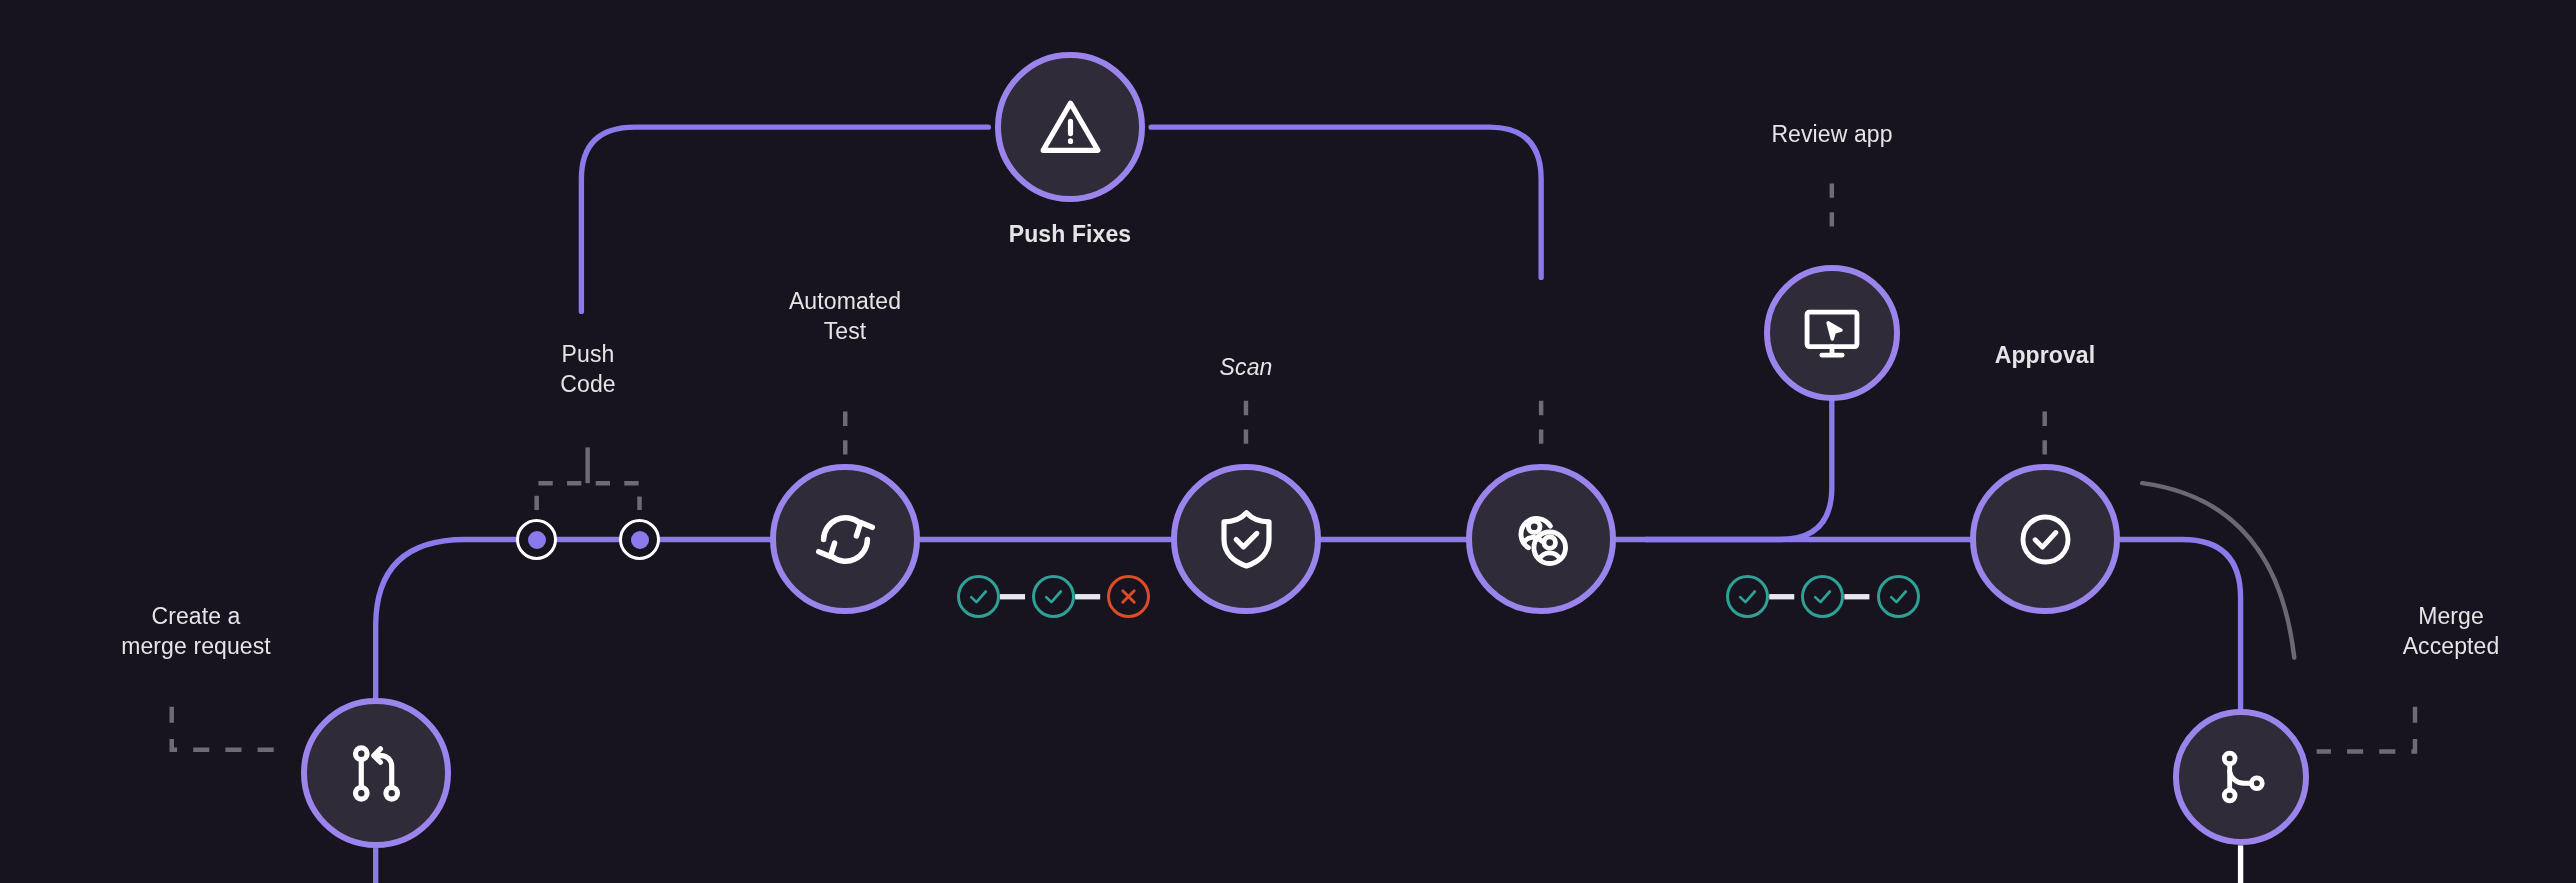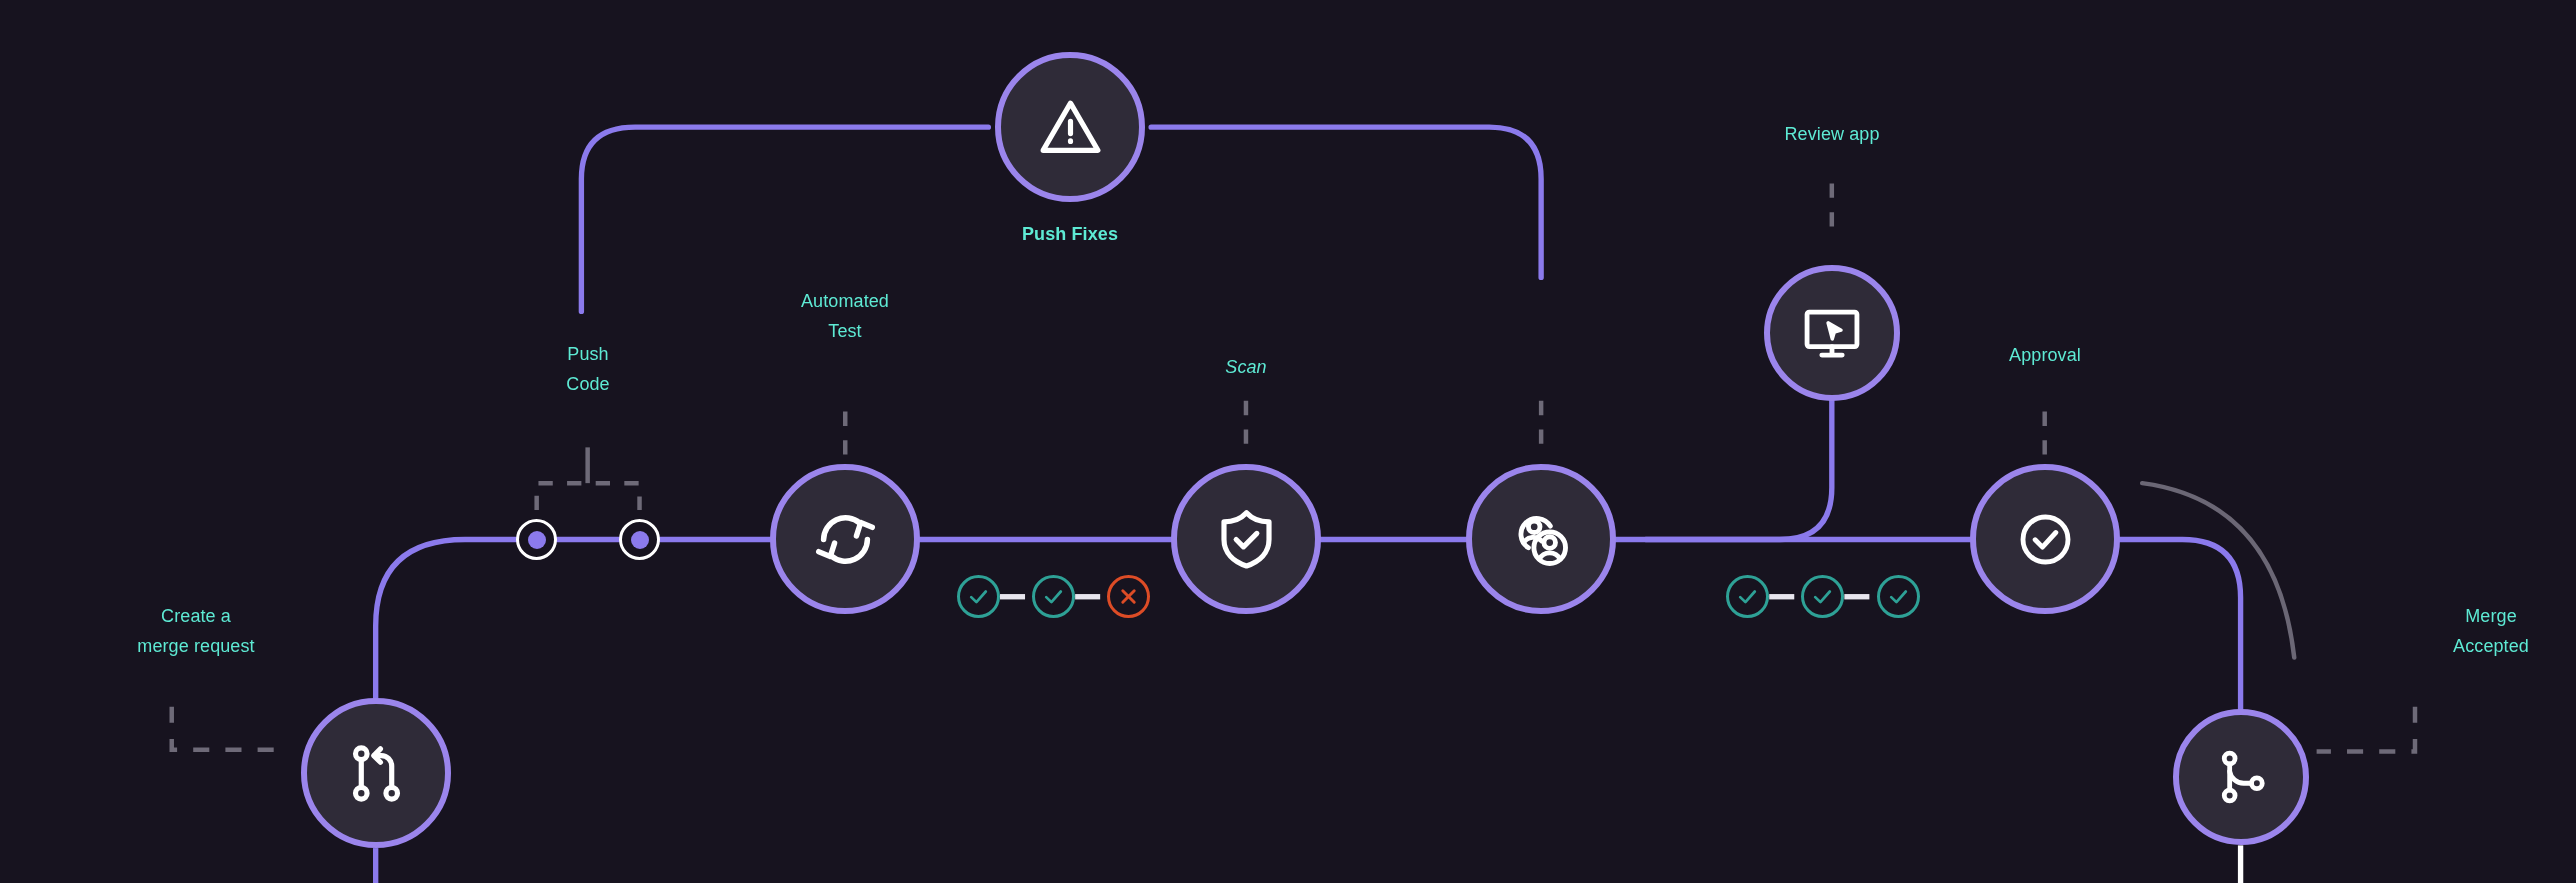--- a/index.html
+++ b/index.html
@@ -78,22 +78,22 @@
     display: flex;
     align-items: center;
     justify-content: center;
   }
   .pip.pass { border: 3.6px solid #2ea196; }
   .pip.fail { border: 3.6px solid #dd4c26; }
   .pip svg { width: 25px; height: 25px; }
   
   .label {
     position: absolute;
-    color: #5eead4;
-    font-size: 18px;
+    color: #e5e5e5;
+    font-size: 23px;
     line-height: 30px;
     white-space: pre-line;
     letter-spacing: 0.1px;
   }
   .label.c { text-align: center; transform: translateX(-50%); }
 </style>
 </head>
 <body>
 
 <div id="stage">
@@ -276,19 +276,19 @@
   <div class="label c" style="left:845px; top:286px;">Automated
 Test</div>
 
   <div class="label c" style="left:1070px; top:219px;font-weight:bold;">Push Fixes</div>
 
   <div class="label c" style="left:1246px; top:352px;font-style:italic;">Scan</div>
 
 
   <div class="label c" style="left:1832px; top:119px;">Review app</div>
 
-  <div class="label c" style="left:2045px; top:340px;">Approval</div>
-
-  <div class="label c" style="left:2451px; top:601px;margin-left:40px;">Merge
+  <div class="label c" style="left:2045px; top:340px;font-weight:bold;">Approval</div>
+
+  <div class="label c" style="left:2451px; top:601px;">Merge
 Accepted</div>
 
 </div>
 
 
 </body></html>

